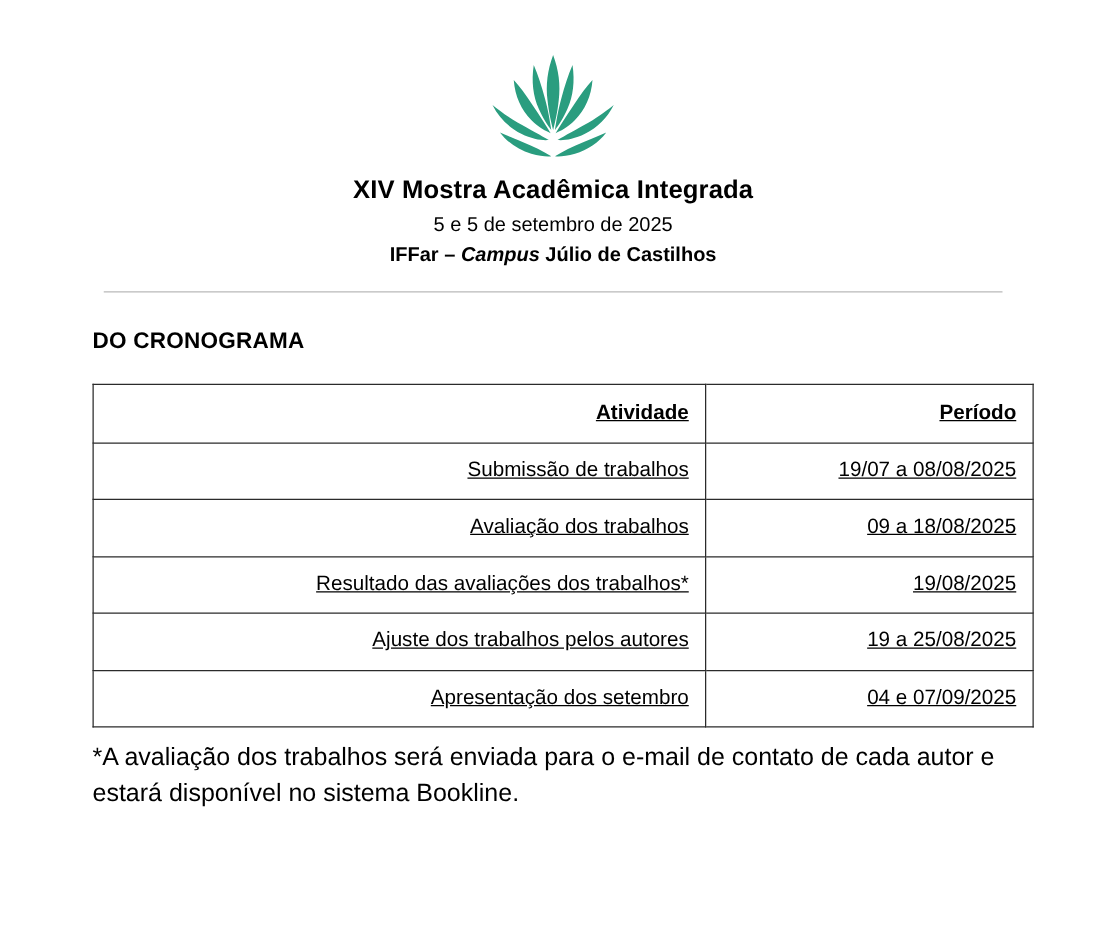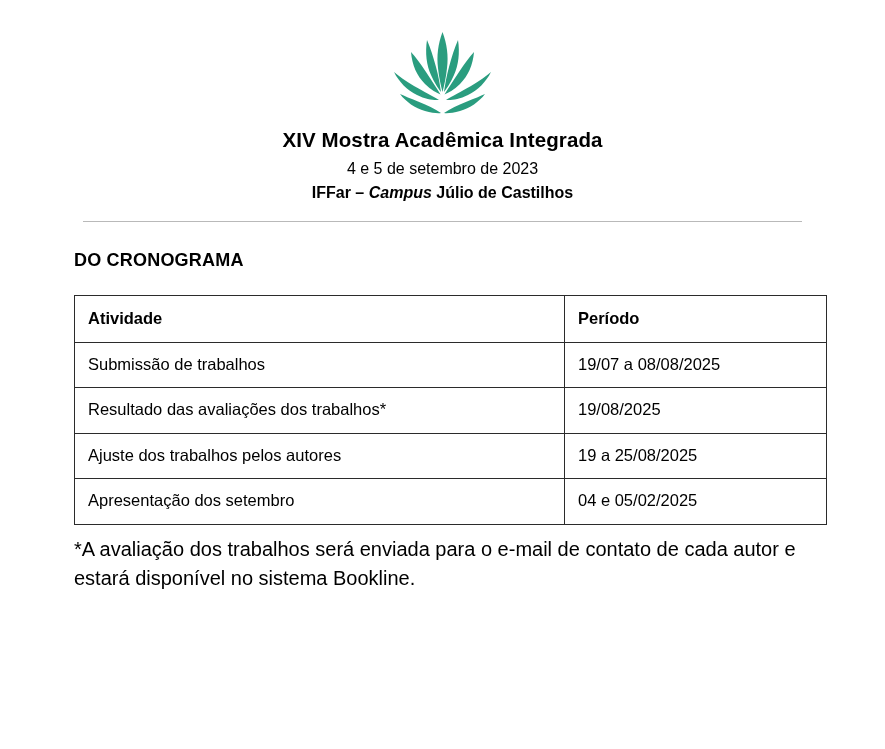--- a/index.html
+++ b/index.html
@@ -12,21 +12,21 @@
     height: 749px;
     font-family: "Liberation Sans", sans-serif;
     color: #000000;
     overflow: hidden;
   }
   .page {
     position: relative;
     width: 885px;
     height: 539px;
     box-sizing: border-box;
-    padding: 4px 55px;
+    padding: 16px 55px;
   }
 
   
   .logo-wrap {
     display: flex;
     justify-content: center;
     padding-top: 24px;
   }
   .logo {
     width: 125px;
@@ -75,25 +75,26 @@
   
   table.schedule {
     margin: 24px 0 0 19px;
     border-collapse: collapse;
     width: 752px;
     table-layout: fixed;
   }
   table.schedule th,
   table.schedule td {
     border: 1px solid #2b2b2b;
-    text-align: left;
+    text-align: right;
     vertical-align: top;
     padding: 11px 13px 12px 13px;
     font-size: 16.5px;
     line-height: 1.3;
+    text-decoration: underline;
   }
   table.schedule th {
     font-weight: bold;
     padding-top: 12px;
     padding-bottom: 13px;
   }
   table.schedule col.c1 { width: 490px; }
   table.schedule col.c2 { width: 262px; }
   tr.tall td { padding-bottom: 46px; }
 
@@ -130,21 +131,21 @@
 
         <path d="M20 66 C26 74 35 80 45 83 C52 85 58 85.5 61 85 C55 81 47 77 38 73.5 C30.5 70.5 24.5 68 20 66 Z"></path>
 
         <path d="M105 66 C99 74 90 80 80 83 C73 85 67 85.5 64 85 C70 81 78 77 87 73.5 C94.5 70.5 100.5 68 105 66 Z"></path>
       </g>
     </svg>
   </div>
 
   <div class="title-block">
     <div class="doc-title">XIV Mostra Acadêmica Integrada</div>
-    <div class="doc-sub1">4 e 5 de setembro de 2023</div>
+    <div class="doc-sub1">5 e 5 de setembro de 2025</div>
     <div class="doc-sub2"><span>IFFar – </span><span class="campus">Campus</span><span> Júlio de Castilhos</span></div>
   </div>
 
   <div class="rule"></div>
 
   <div class="section-title">DO CRONOGRAMA</div>
 
   <table class="schedule">
     <colgroup>
         <col class="c1">
@@ -155,29 +156,33 @@
         <th>Atividade</th>
         <th>Período</th>
       </tr>
     </thead>
     <tbody>
       <tr>
         <td>Submissão de trabalhos</td>
         <td>19/07 a 08/08/2025</td>
       </tr>
       <tr>
+        <td>Avaliação dos trabalhos</td>
+        <td>09 a 18/08/2025</td>
+      </tr>
+      <tr>
         <td>Resultado das avaliações dos trabalhos*</td>
         <td>19/08/2025</td>
       </tr>
       <tr>
         <td>Ajuste dos trabalhos pelos autores</td>
         <td>19 a 25/08/2025</td>
       </tr>
       <tr>
         <td>Apresentação dos setembro</td>
-        <td>04 e 05/02/2025</td>
+        <td>04 e 07/09/2025</td>
       </tr>
     </tbody>
   </table>
 
   <div class="footnote">*A avaliação dos trabalhos será enviada para o e-mail de contato de cada autor e estará disponível no sistema Bookline.</div>
 
 </div>
 
 </body></html>

